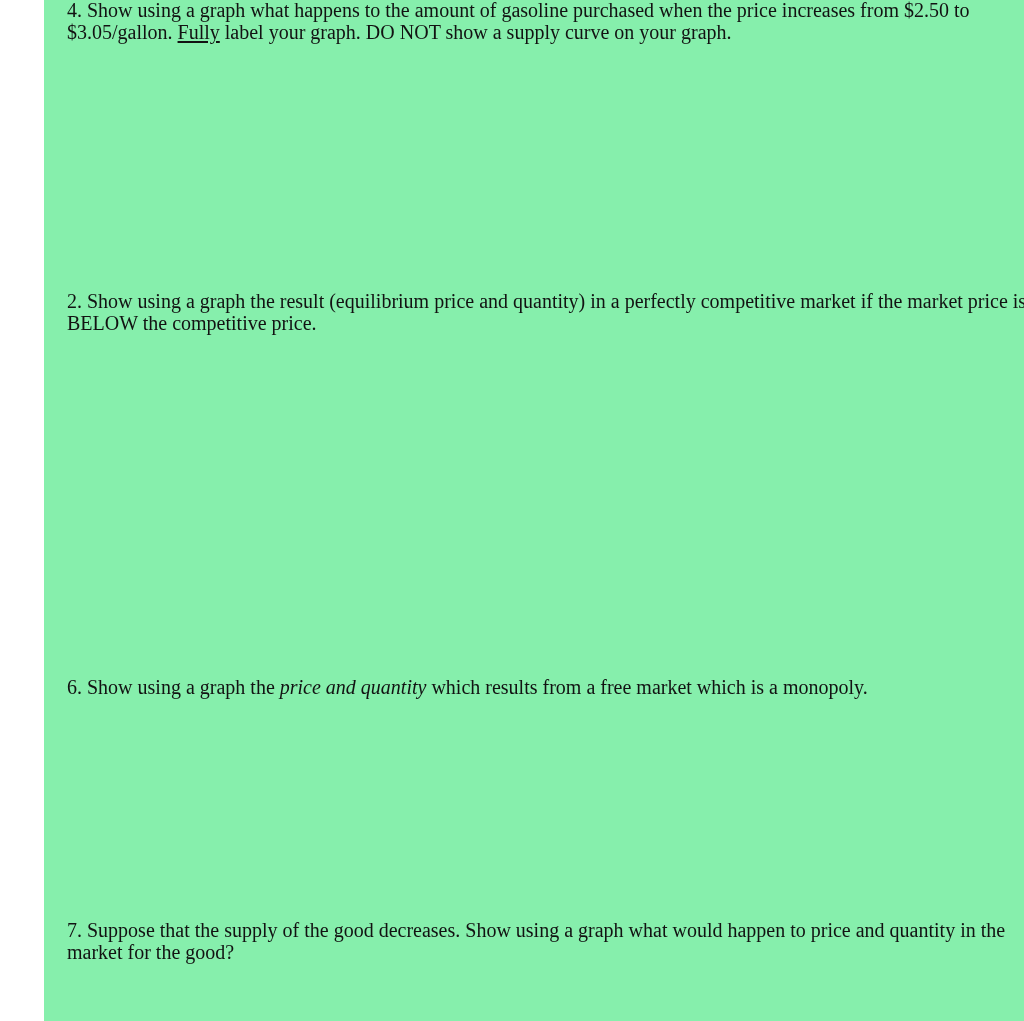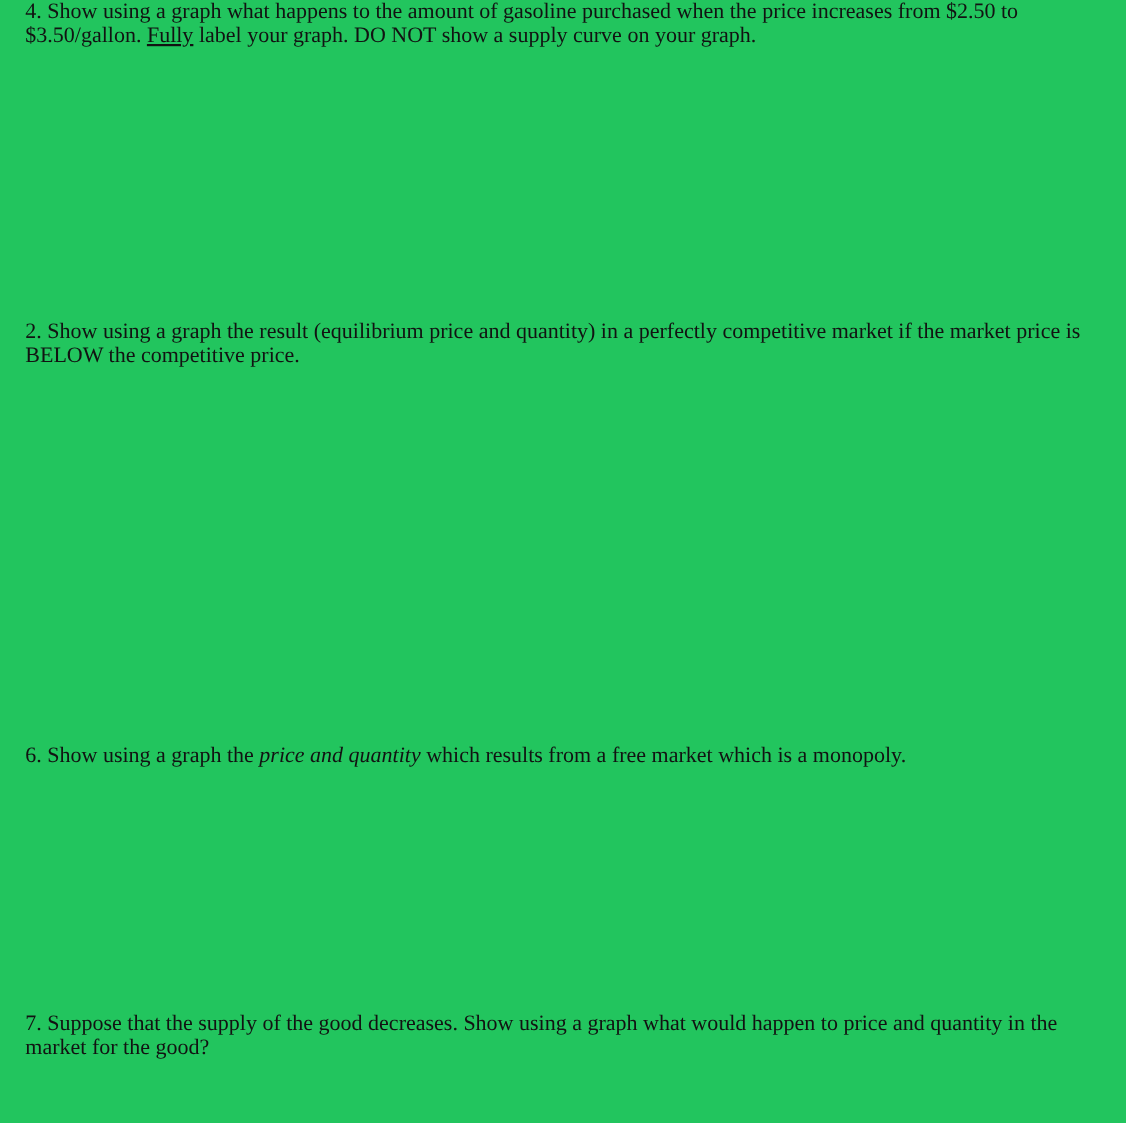--- a/index.html
+++ b/index.html
@@ -10,21 +10,22 @@
   body {
     width: 1024px;
     height: 1021px;
     position: relative;
     overflow: hidden;
     font-family: "Liberation Serif", "DejaVu Serif", serif;
   }
   .page {
     position: absolute;
     inset: 0;
-    background: #22c55e;
+    background: #86efac;
+    margin-left: 44px;
   }
   .question {
     position: absolute;
     left: 23px;
     width: 978px;
     color: #121212;
     font-size: 20px;
     line-height: 22px;
   }
   
@@ -43,21 +44,21 @@
     text-underline-offset: 2px;
   }
 </style>
 </head>
 <body>
 
 <div class="page">
   <div id="questions-root">
       <div class="question q-0">
         <div class="line"><span class="seg-normal">4. Show using a graph what happens to the amount of gasoline purchased when the price increases from $2.50 to</span></div>
-        <div class="line"><span class="seg-normal">$3.50/gallon. </span><span class="seg-italic-underline">Fully</span><span class="seg-normal"> label your graph. DO NOT show a supply curve on your graph.</span></div>
+        <div class="line"><span class="seg-normal">$3.05/gallon. </span><span class="seg-italic-underline">Fully</span><span class="seg-normal"> label your graph. DO NOT show a supply curve on your graph.</span></div>
       </div>
       <div class="question q-1">
         <div class="line"><span class="seg-normal">2. Show using a graph the result (equilibrium price and quantity) in a perfectly competitive market if the market price is</span></div>
         <div class="line"><span class="seg-normal">BELOW the competitive price.</span></div>
       </div>
       <div class="question q-2">
         <div class="line"><span class="seg-normal">6. Show using a graph the </span><span class="seg-italic">price and quantity</span><span class="seg-normal"> which results from a free market which is a monopoly.</span></div>
       </div>
       <div class="question q-3">
         <div class="line"><span class="seg-normal">7. Suppose that the supply of the good decreases. Show using a graph what would happen to price and quantity in the</span></div>

